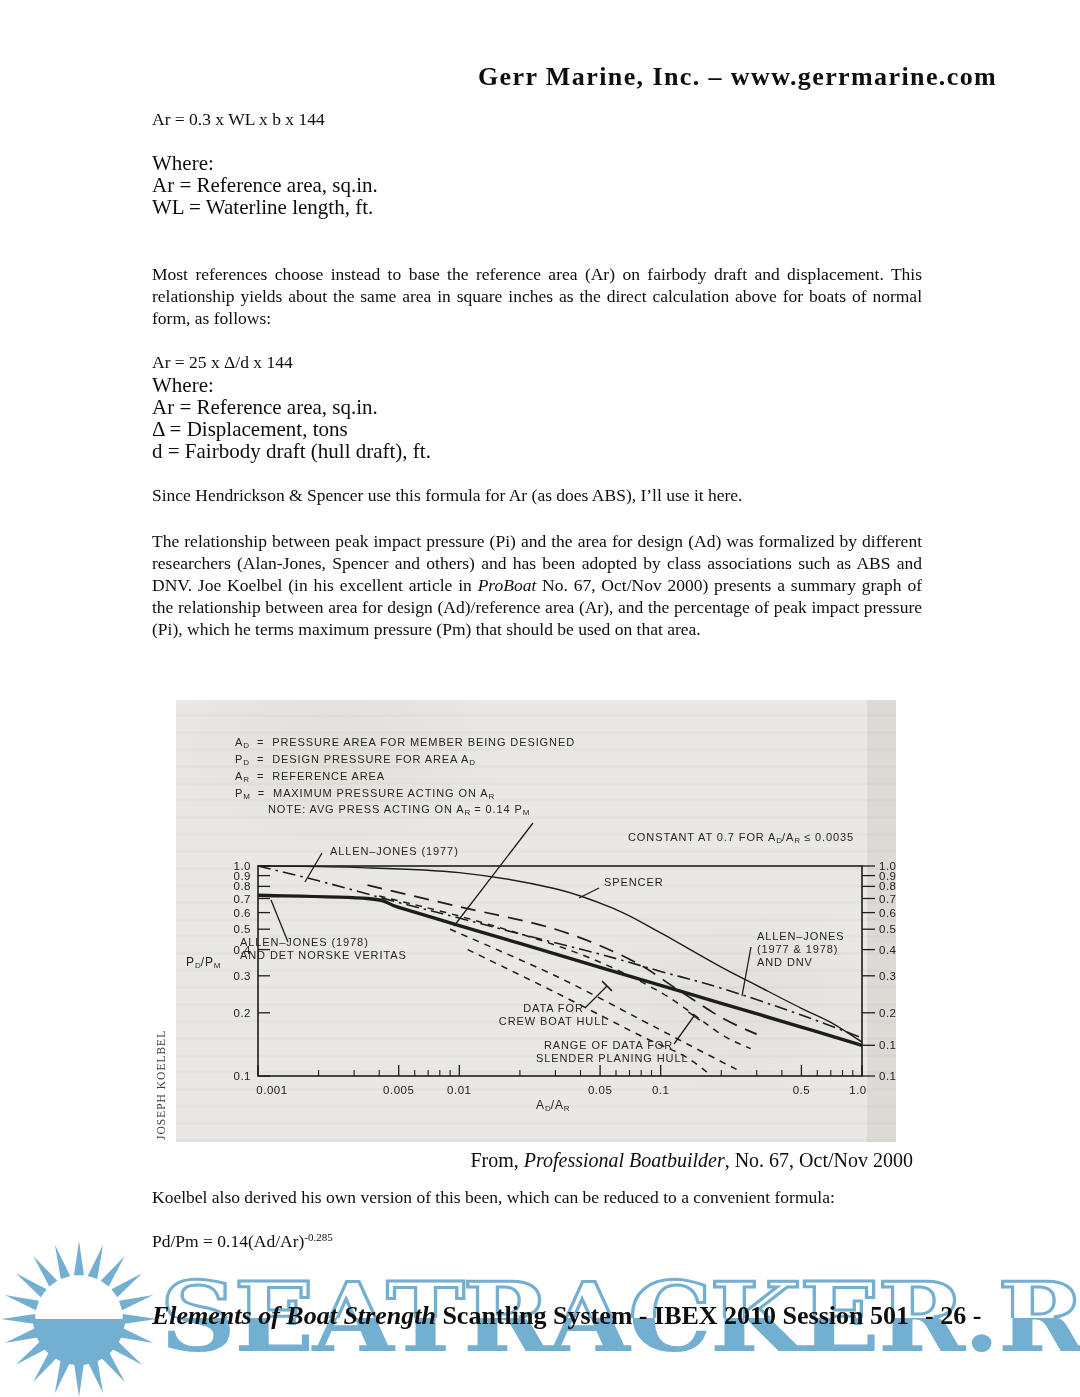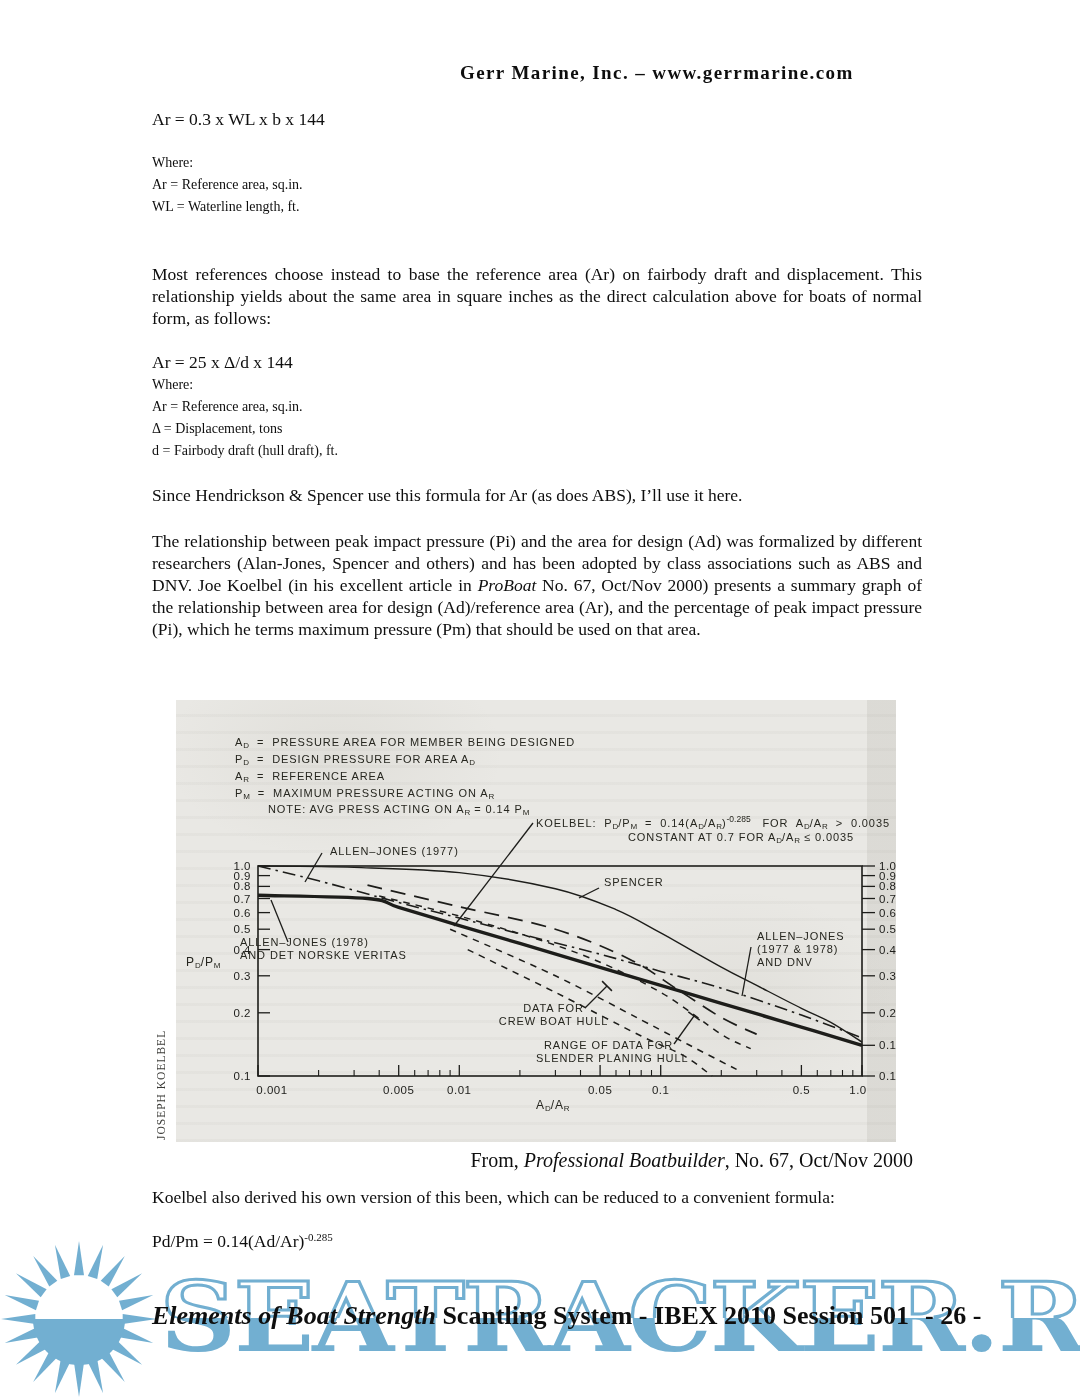--- a/index.html
+++ b/index.html
@@ -1,20 +1,20 @@
 <!DOCTYPE html>
 <html><head>
 <meta charset="utf-8">
 <style>
   html,body{margin:0;padding:0;}
   body{width:1080px;height:1397px;position:relative;background:#ffffff;overflow:hidden;
        font-family:"Liberation Serif",serif;color:#0e0e0e;}
-  .header{position:absolute;left:460px;top:62px;font-size:19px;font-weight:bold;letter-spacing:1.4px;white-space:nowrap;}
+  .header{position:absolute;left:478px;top:62px;font-size:26px;font-weight:bold;letter-spacing:1.4px;white-space:nowrap;}
   .tline{position:absolute;left:152px;font-size:17.5px;white-space:pre;}
-  .tblock{position:absolute;left:152px;font-size:14px;line-height:22px;}
+  .tblock{position:absolute;left:152px;font-size:21px;line-height:22px;}
   .tpara{position:absolute;left:152px;width:770px;font-size:17.5px;line-height:22px;text-align:justify;}
   .it{font-style:italic;}
   sup.fm{font-size:11px;vertical-align:6px;letter-spacing:0;}
   
   .figure{position:absolute;left:176px;top:700px;width:720px;height:442px;
      background:
        radial-gradient(ellipse 260px 160px at 22% 12%, rgba(148,143,128,0.10), transparent 65%),
        radial-gradient(ellipse 240px 170px at 78% 68%, rgba(148,143,128,0.09), transparent 65%),
        linear-gradient(90deg, transparent 0 96%, rgba(138,135,124,0.14) 96%),
        repeating-linear-gradient(0deg, rgba(128,126,116,0.05) 0 3px, transparent 3px 17px),
@@ -167,21 +167,20 @@
         <line x1="498" y1="344" x2="518" y2="316" stroke="#1d1d1a" stroke-width="1.3"></line>
         <line x1="512.3" y1="311.9" x2="523.7" y2="320.1" stroke="#1d1d1a" stroke-width="1.5"></line>
       </svg>
 
     <div class="fig-text" style="left:59px;top:36px"><span>A</span><sub>D</sub><span>  =  PRESSURE AREA FOR MEMBER BEING DESIGNED</span></div>
     <div class="fig-text" style="left:59px;top:53px"><span>P</span><sub>D</sub><span>  =  DESIGN PRESSURE FOR AREA </span><span>A</span><sub>D</sub></div>
     <div class="fig-text" style="left:59px;top:70px"><span>A</span><sub>R</sub><span>  =  REFERENCE AREA</span></div>
     <div class="fig-text" style="left:59px;top:87px"><span>P</span><sub>M</sub><span>  =  MAXIMUM PRESSURE ACTING ON </span><span>A</span><sub>R</sub></div>
     <div class="fig-text" style="left:92px;top:103px"><span>NOTE: AVG PRESS ACTING ON </span><span>A</span><sub>R</sub><span> = 0.14 </span><span>P</span><sub>M</sub></div>
 
-    <div class="fig-text" style="left:360px;top:113px"><span>KOELBEL:  P</span><sub>D</sub><span>/P</span><sub>M</sub><span>  =  0.14(A</span><sub>D</sub><span>/A</span><sub>R</sub><span>)</span><sup>-0.285</sup><span>   FOR  A</span><sub>D</sub><span>/A</span><sub>R</sub><span>  &gt;  0.0035</span></div>
     <div class="fig-text" style="left:452px;top:131px"><span>CONSTANT AT 0.7 FOR </span><span>A</span><sub>D</sub><span>/A</span><sub>R</sub><span> ≤ 0.0035</span></div>
 
     <div class="fig-text" style="left:154px;top:145px">ALLEN–JONES (1977)</div>
     <div class="fig-text" style="left:428px;top:176px">SPENCER</div>
     <div class="fig-text" style="left:64px;top:236px"><div>ALLEN–JONES (1978)</div><div>AND DET NORSKE VERITAS</div></div>
     <div class="fig-text" style="left:581px;top:230px"><div>ALLEN–JONES</div><div>(1977 &amp; 1978)</div><div>AND DNV</div></div>
     <div class="fig-text fig-center" style="left:310px;top:302px;width:135px"><div>DATA FOR</div><div>CREW BOAT HULL</div></div>
     <div class="fig-text fig-center" style="left:360px;top:339px;width:145px"><div>RANGE OF DATA FOR</div><div>SLENDER PLANING HULL</div></div>
 
     <div class="fig-text" style="left:10px;top:256px;font-size:12px"><span>P</span><sub>D</sub><span>/P</span><sub>M</sub></div>

